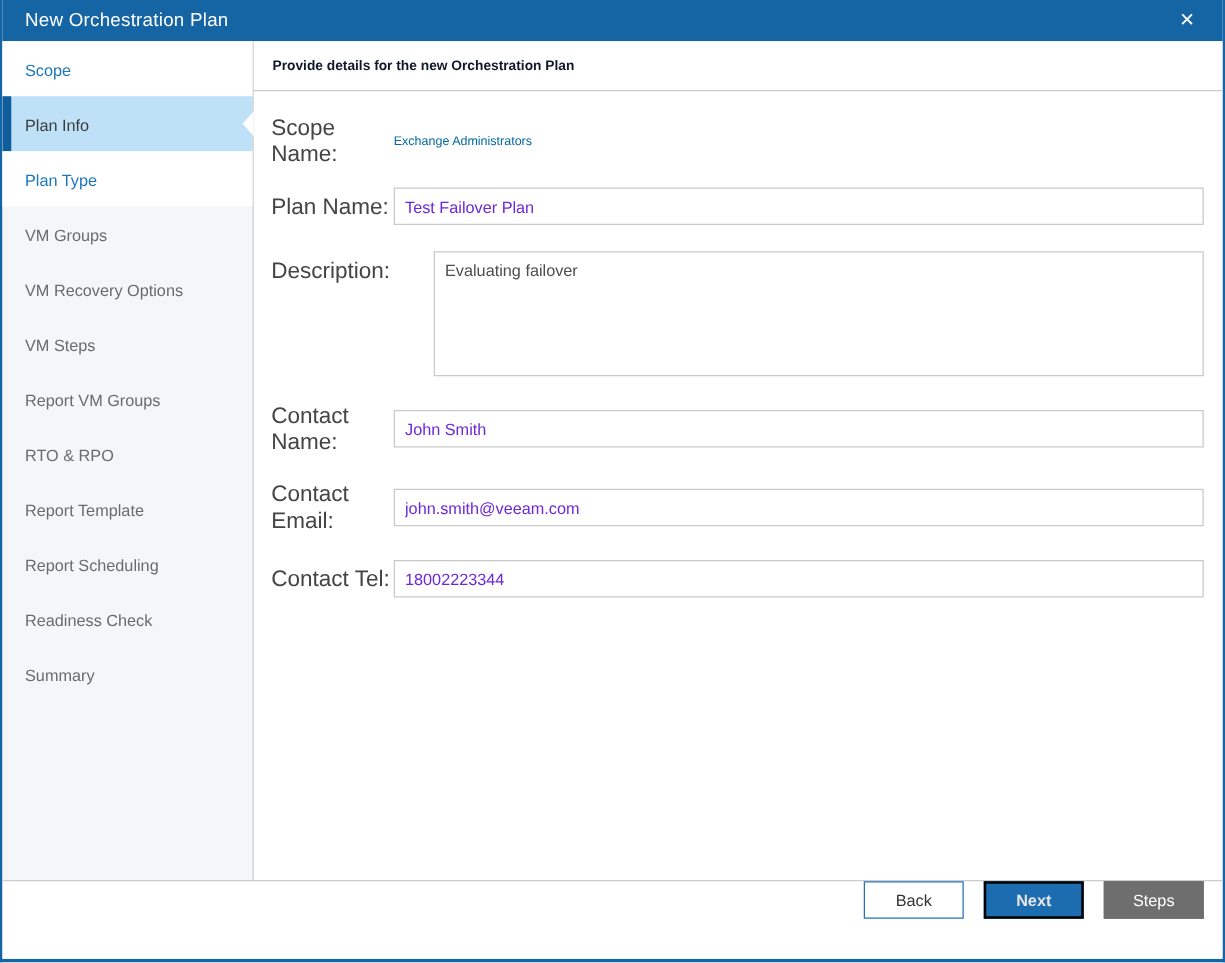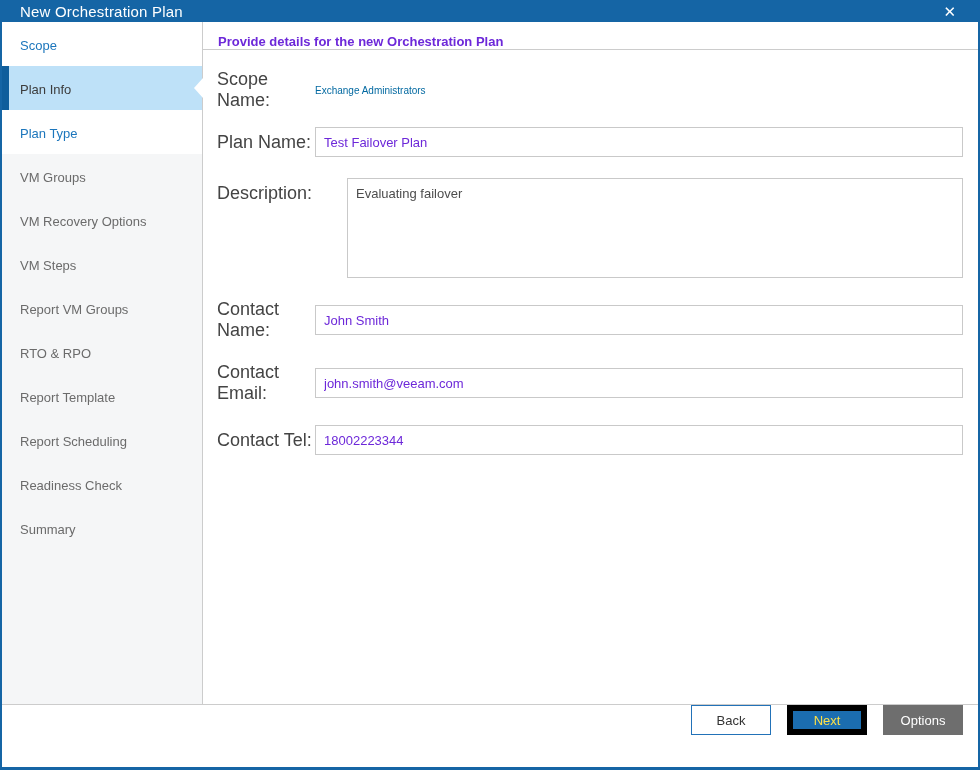--- a/index.html
+++ b/index.html
@@ -9,21 +9,21 @@
   .window {
     width:980px; height:770px;
     border-left:2px solid #1565A5;
     border-right:2px solid #1565A5;
     border-bottom:3px solid #1565A5;
     display:flex; flex-direction:column; background:#fff;
   }
 
   
   .titlebar {
-    height:22px; flex:none; background:#1565A5;
+    height:33px; flex:none; background:#1565A5;
     display:flex; align-items:center;
     padding:0 22px 0 18px;
   }
   .titlebar .title { flex:1; color:#fff; font-size:15px; font-weight:500; letter-spacing:.2px; }
   .titlebar .close { color:#fff; font-size:15px; font-weight:bold; cursor:pointer; line-height:1; }
 
   
   .main { flex:1; display:flex; min-height:0; }
 
   .sidebar {
@@ -43,23 +43,23 @@
   .step.active .notch {
     position:absolute; right:-1px; top:50%; margin-top:-10px;
     width:0; height:0;
     border-top:10px solid transparent;
     border-bottom:10px solid transparent;
     border-right:9px solid #FFFFFF;
   }
 
   .content { flex:1; display:flex; flex-direction:column; background:#fff; min-width:0; }
   .content-header {
-    height:28px; line-height:40px; flex:none;
+    height:40px; line-height:40px; flex:none;
     border-bottom:1px solid #CCCCCC;
-    padding-left:15px; font-size:13px; font-weight:bold; color:#6d28d9;
+    padding-left:15px; font-size:11px; font-weight:bold; color:#0f172a;
   }
   .form { padding:19px 15px 0 14px; }
   .form-row { display:flex; align-items:center; margin-bottom:21px; }
   .form-row.scope-row { margin-bottom:16px; }
   .form-row.top { align-items:flex-start;gap:32px; }
   .form-label { width:98px; flex:none; font-size:18px; color:#444444; }
   .form-row.top .form-label { line-height:30px; }
   .form-value { font-size:10px; color:#0369a1; }
   .text-input {
     flex:1; height:30px; border:1px solid #C9C9C9; background:#fff;
@@ -77,21 +77,21 @@
     flex:none; height:63px; background:#fff;
     border-top:1px solid #CCCCCC;
     display:flex; align-items:flex-start; justify-content:flex-end;
     gap:16px; padding-right:15px;
   }
   .btn {
     width:80px; height:30px; font-size:13px; font-family:inherit;
     cursor:pointer; text-align:center;
   }
   .btn-back   { background:#FFFFFF; border:1px solid #2272B8; color:#333333; }
-  .btn-next   { background:#1B6DB0; border:6px solid #000000; color:#fde047; }
+  .btn-next   { background:#1B6DB0; border:2px solid #000000; color:#e5e5e5;font-weight:bold; }
   .btn-cancel { background:#6E6E6E; border:1px solid #6E6E6E; color:#FFFFFF; }
 </style>
 </head>
 <body>
 
 <div class="window">
 
   <div class="titlebar">
     <span class="title">New Orchestration Plan</span>
     <span class="close">✕</span>
@@ -153,16 +153,16 @@
           <input type="text" class="text-input" value="18002223344" style="">
         </div>
 
       </div>
     </div>
   </div>
 
   <div class="footer">
     <button class="btn btn-back">Back</button>
     <button class="btn btn-next">Next</button>
-    <button class="btn btn-cancel">Options</button>
+    <button class="btn btn-cancel">Steps</button>
   </div>
 
 </div>
 
 </body></html>

